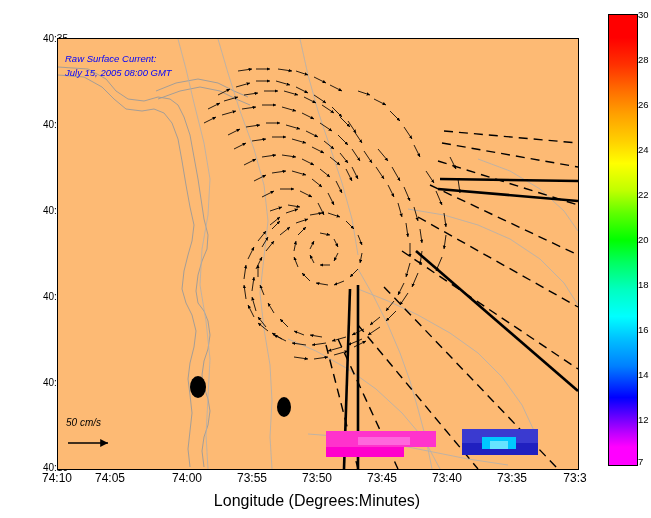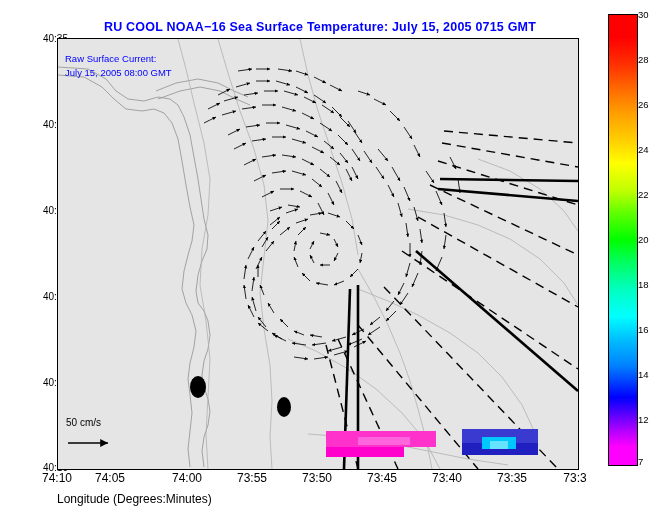--- a/index.html
+++ b/index.html
@@ -7,38 +7,38 @@
   #root{position:relative;width:651px;height:518px;}
 
   .title{
     position:absolute;left:60px;top:20px;width:520px;text-align:center;
     color:#0000ff;font-size:12.5px;font-weight:bold;letter-spacing:0.2px;
   }
 
   
   .plot{
     position:absolute;left:57px;top:38px;width:520px;height:430px;
-    border:1px solid #000;background:#e5e5e5;overflow:hidden;
+    border:1px solid #000;background:#fdba74;overflow:hidden;font-style:italic;
   }
 
   .annot{
     position:absolute;color:#0000ff;font-size:9.5px;white-space:nowrap;
   }
   .annot.a1{left:7px;top:14px;}
   .annot.a2{left:7px;top:28px;}
 
   
   .ylabel{
     position:absolute;left:-8px;top:175px;width:180px;text-align:center;
     transform:rotate(-90deg);transform-origin:center center;
     font-size:10px;color:#000;
   }
   .xlabel{
-    position:absolute;left:57px;top:492px;width:520px;
-    font-size:12px;color:#000;
+    position:absolute;left:57px;top:492px;width:520px;text-align:center;
+    font-size:16px;color:#000;
   }
 
   .ytick{
     position:absolute;right:583px;width:48px;text-align:right;
     font-size:10px;color:#000;
   }
   .xtick{
     position:absolute;top:471px;width:60px;text-align:center;
     font-size:12px;color:#000;
   }
@@ -78,21 +78,20 @@
 
   .scalelabel{
     position:absolute;left:8px;top:378px;font-size:10px;color:#000;
   }
 </style>
 </head>
 <body>
 
 <div id="root">
 
-  <div class="title">RU COOL  NOAA−16  Sea Surface Temperature:  July 15, 2005 0715 GMT</div>
 
   <div class="ylabel">Latitude (Degrees:Minutes)</div>
 
   <div class="ytick" style="top:33px">40:35</div>
   <div class="ytick" style="top:119px">40:30</div>
   <div class="ytick" style="top:205px">40:25</div>
   <div class="ytick" style="top:291px">40:20</div>
   <div class="ytick" style="top:377px">40:15</div>
   <div class="ytick" style="top:462px">40:10</div>
 

